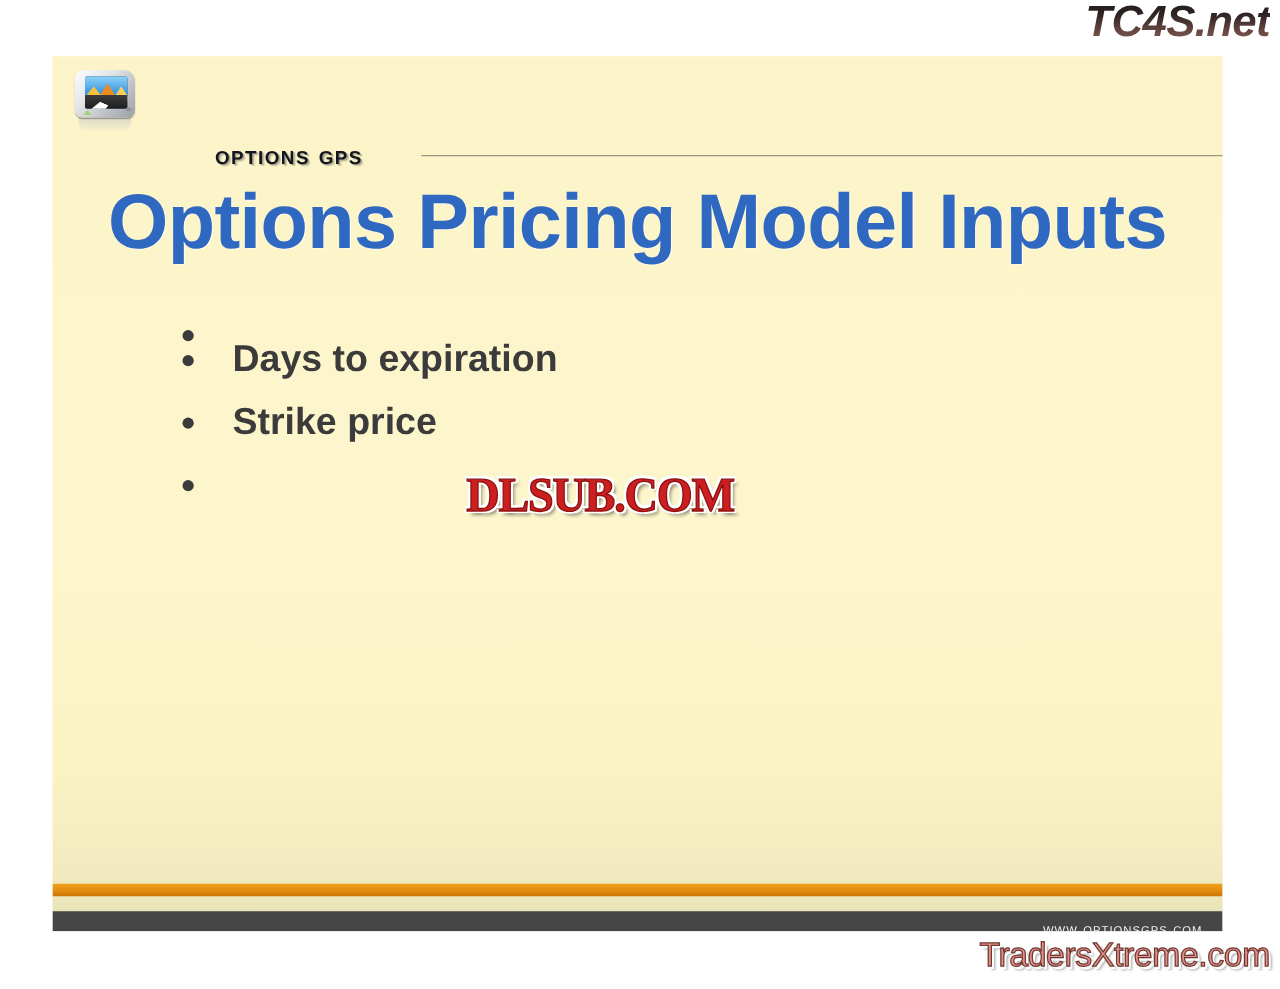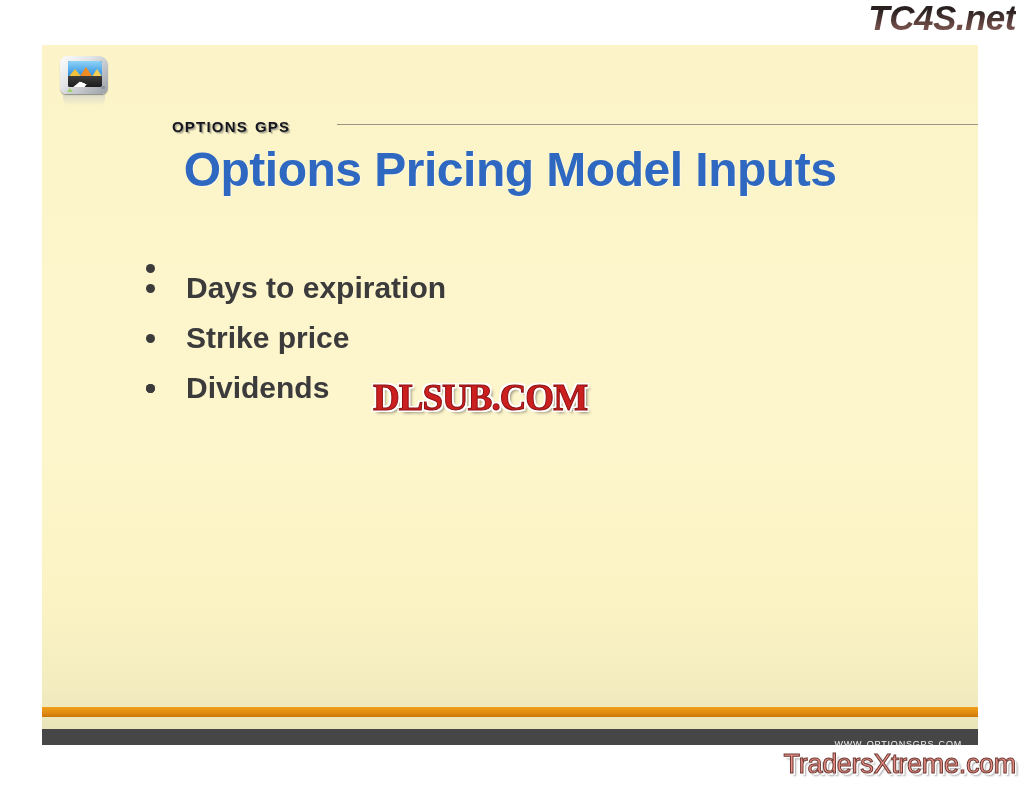--- a/index.html
+++ b/index.html
@@ -144,21 +144,21 @@
 
   
   #slide-title {
     position: absolute;
     left: 0;
     top: 97px;
     width: 936px;
     text-align: center;
     font-family: "Liberation Sans", sans-serif;
     font-weight: bold;
-    font-size: 48px;
+    font-size: 62px;
     letter-spacing: -0.5px;
     color: #2f68c0;
     text-shadow: 1px 1px 0 rgba(255,255,255,0.5);
   }
 
   
   #bullet-list {
     position: absolute;
     left: 96px;
     top: 208px;
@@ -293,24 +293,20 @@
       <span class="bullet-dot"></span>
       <span>Days to expiration</span>
     </li>
     <li>
       <span class="bullet-dot"></span>
       <span>Strike price</span>
     </li>
     <li>
       <span class="bullet-dot"></span>
     </li>
-    <li>
-      <span class="bullet-dot"></span>
-      <span>Dividends</span>
-    </li>
   </ul>
 
   <div id="dlsub-watermark">DLSUB.COM</div>
 
   <div id="footer-orange-band"></div>
   <div id="footer-dark-bar">
     <div id="footer-site-url">www.OptionsGPS.com</div>
   </div>
 
 </div>

